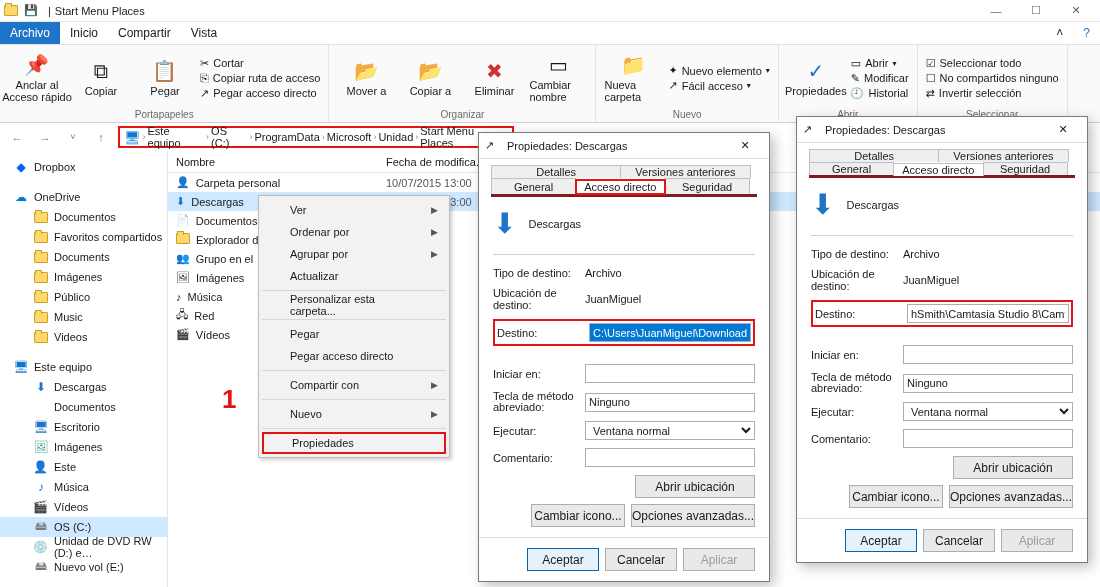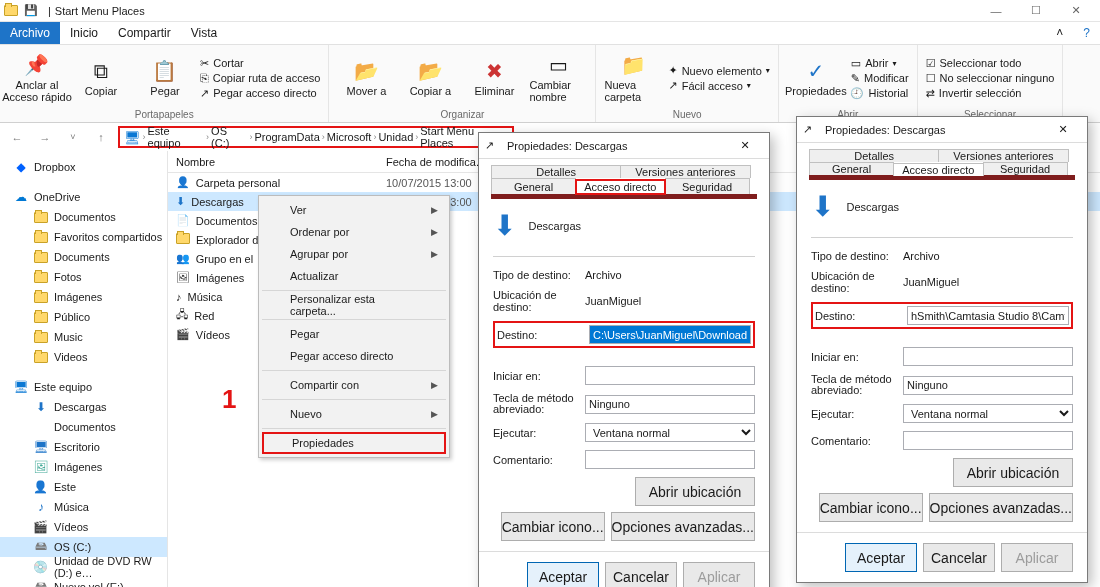--- a/index.html
+++ b/index.html
@@ -43,32 +43,32 @@
   .ctxmenu{position:absolute;background:#f2f2f2;border:1px solid #bcbcbc;box-shadow:2px 2px 4px rgba(0,0,0,.2);width:192px;padding:3px}
   .ctxmenu .mi{height:22px;display:flex;align-items:center;padding:0 24px 0 28px;position:relative}
   .ctxmenu .mi.dis{color:#9c9c9c}
   .ctxmenu .mi .sub{position:absolute;right:8px;font-size:9px;color:#555}
   .ctxmenu .msep{height:1px;background:#d6d6d6;margin:3px 0}
   .dialog{position:absolute;background:#fff;border:1px solid #7a7a7a;box-shadow:4px 4px 12px rgba(0,0,0,.25)}
   .dialog .dtitle{height:26px;display:flex;align-items:center;border-bottom:1px solid #dcdcdc;padding:0 6px}
   .dialog .dtitle .dicon{width:16px;margin-right:6px}
   .dialog .dtitle .spacer{flex:1}
   .dialog .dtitle .close{width:36px;height:100%;display:flex;align-items:center;justify-content:center}
-  .tabs{display:flex;height:22px;border-bottom:5px solid #7f1d1d;margin:6px 12px 0}
+  .tabs{display:flex;height:22px;border-bottom:3px solid #7f1d1d;margin:6px 12px 0}
   .tabs .tab{flex:1;display:flex;align-items:center;justify-content:center;border:1px solid #c0c0c0;border-bottom:none;background:#efefef;margin-right:-1px;font-size:11px}
   .tabs .tab.active{background:#fff;position:relative;top:1px}
   .dlgbody{padding:10px 14px}
   .dlgbody .field{display:flex;align-items:center;margin-bottom:8px}
   .dlgbody .field .lab{width:92px}
   .dlgbody .field input,.dlgbody .field select{flex:1;height:19px;border:1px solid #abadb3;padding:0 3px;background:#fff}
   .dlgbody .hdr{display:flex;align-items:center;gap:12px;margin-bottom:14px}
   .dlgbody .hdr .bigicon{font-size:28px;color:#1e74c8}
   .dlgbody .hrule{height:1px;background:#d0d0d0;margin:6px 0 12px}
   .btnrow{display:flex;gap:6px;justify-content:flex-end;padding:10px 14px}
-  .btn{height:29px;min-width:72px;border:1px solid #adadad;background:#e9e9e9;display:flex;align-items:center;justify-content:center;font-size:14px}
+  .btn{height:23px;min-width:72px;border:1px solid #adadad;background:#e9e9e9;display:flex;align-items:center;justify-content:center;font-size:12px}
   .btn.primary{border:1.5px solid #0066b3;background:#e5f1fb}
   .btn.dis{color:#9c9c9c}
   .callout{position:absolute;font-size:26px;font-weight:700;color:#e41414}
   .folder-yellow{display:inline-block;width:14px;height:11px;background:#ffd86b;border:1px solid #c9a227;border-radius:1px;position:relative}
   .folder-yellow::before{content:"";position:absolute;top:-3px;left:0;width:5px;height:3px;background:#ffd86b;border:1px solid #c9a227;border-bottom:none}
   .monitor{color:#0a78d4;font-size:13px}
   .drive{color:#7a7a7a;font-size:13px}
 </style>
 </head>
 <body>
@@ -196,21 +196,21 @@
   </div>
   <div class="group">
     <div class="gbody">
       <div class="smallcol">
         <div class="smallrow">
             <span>☑</span>
             <span>Seleccionar todo</span>
           </div>
         <div class="smallrow">
             <span>☐</span>
-            <span>No seleccionar ninguno</span>
+            <span>No compartidos ninguno</span>
           </div>
         <div class="smallrow">
             <span>⇄</span>
             <span>Invertir selección</span>
           </div>
       </div>
     </div>
     <div class="glabel">Seleccionar</div>
   </div>
 </div>
@@ -275,26 +275,20 @@
     <div class="node child">
         <span class="ficon">
           <span class="folder-yellow"></span>
         </span>
         <span>Documents</span>
       </div>
     <div class="node child">
         <span class="ficon">
           <span class="folder-yellow"></span>
         </span>
-        <span>Fotos</span>
-      </div>
-    <div class="node child">
-        <span class="ficon">
-          <span class="folder-yellow"></span>
-        </span>
         <span>Imágenes</span>
       </div>
     <div class="node child">
         <span class="ficon">
           <span class="folder-yellow"></span>
         </span>
         <span>Público</span>
       </div>
     <div class="node child">
         <span class="ficon">

